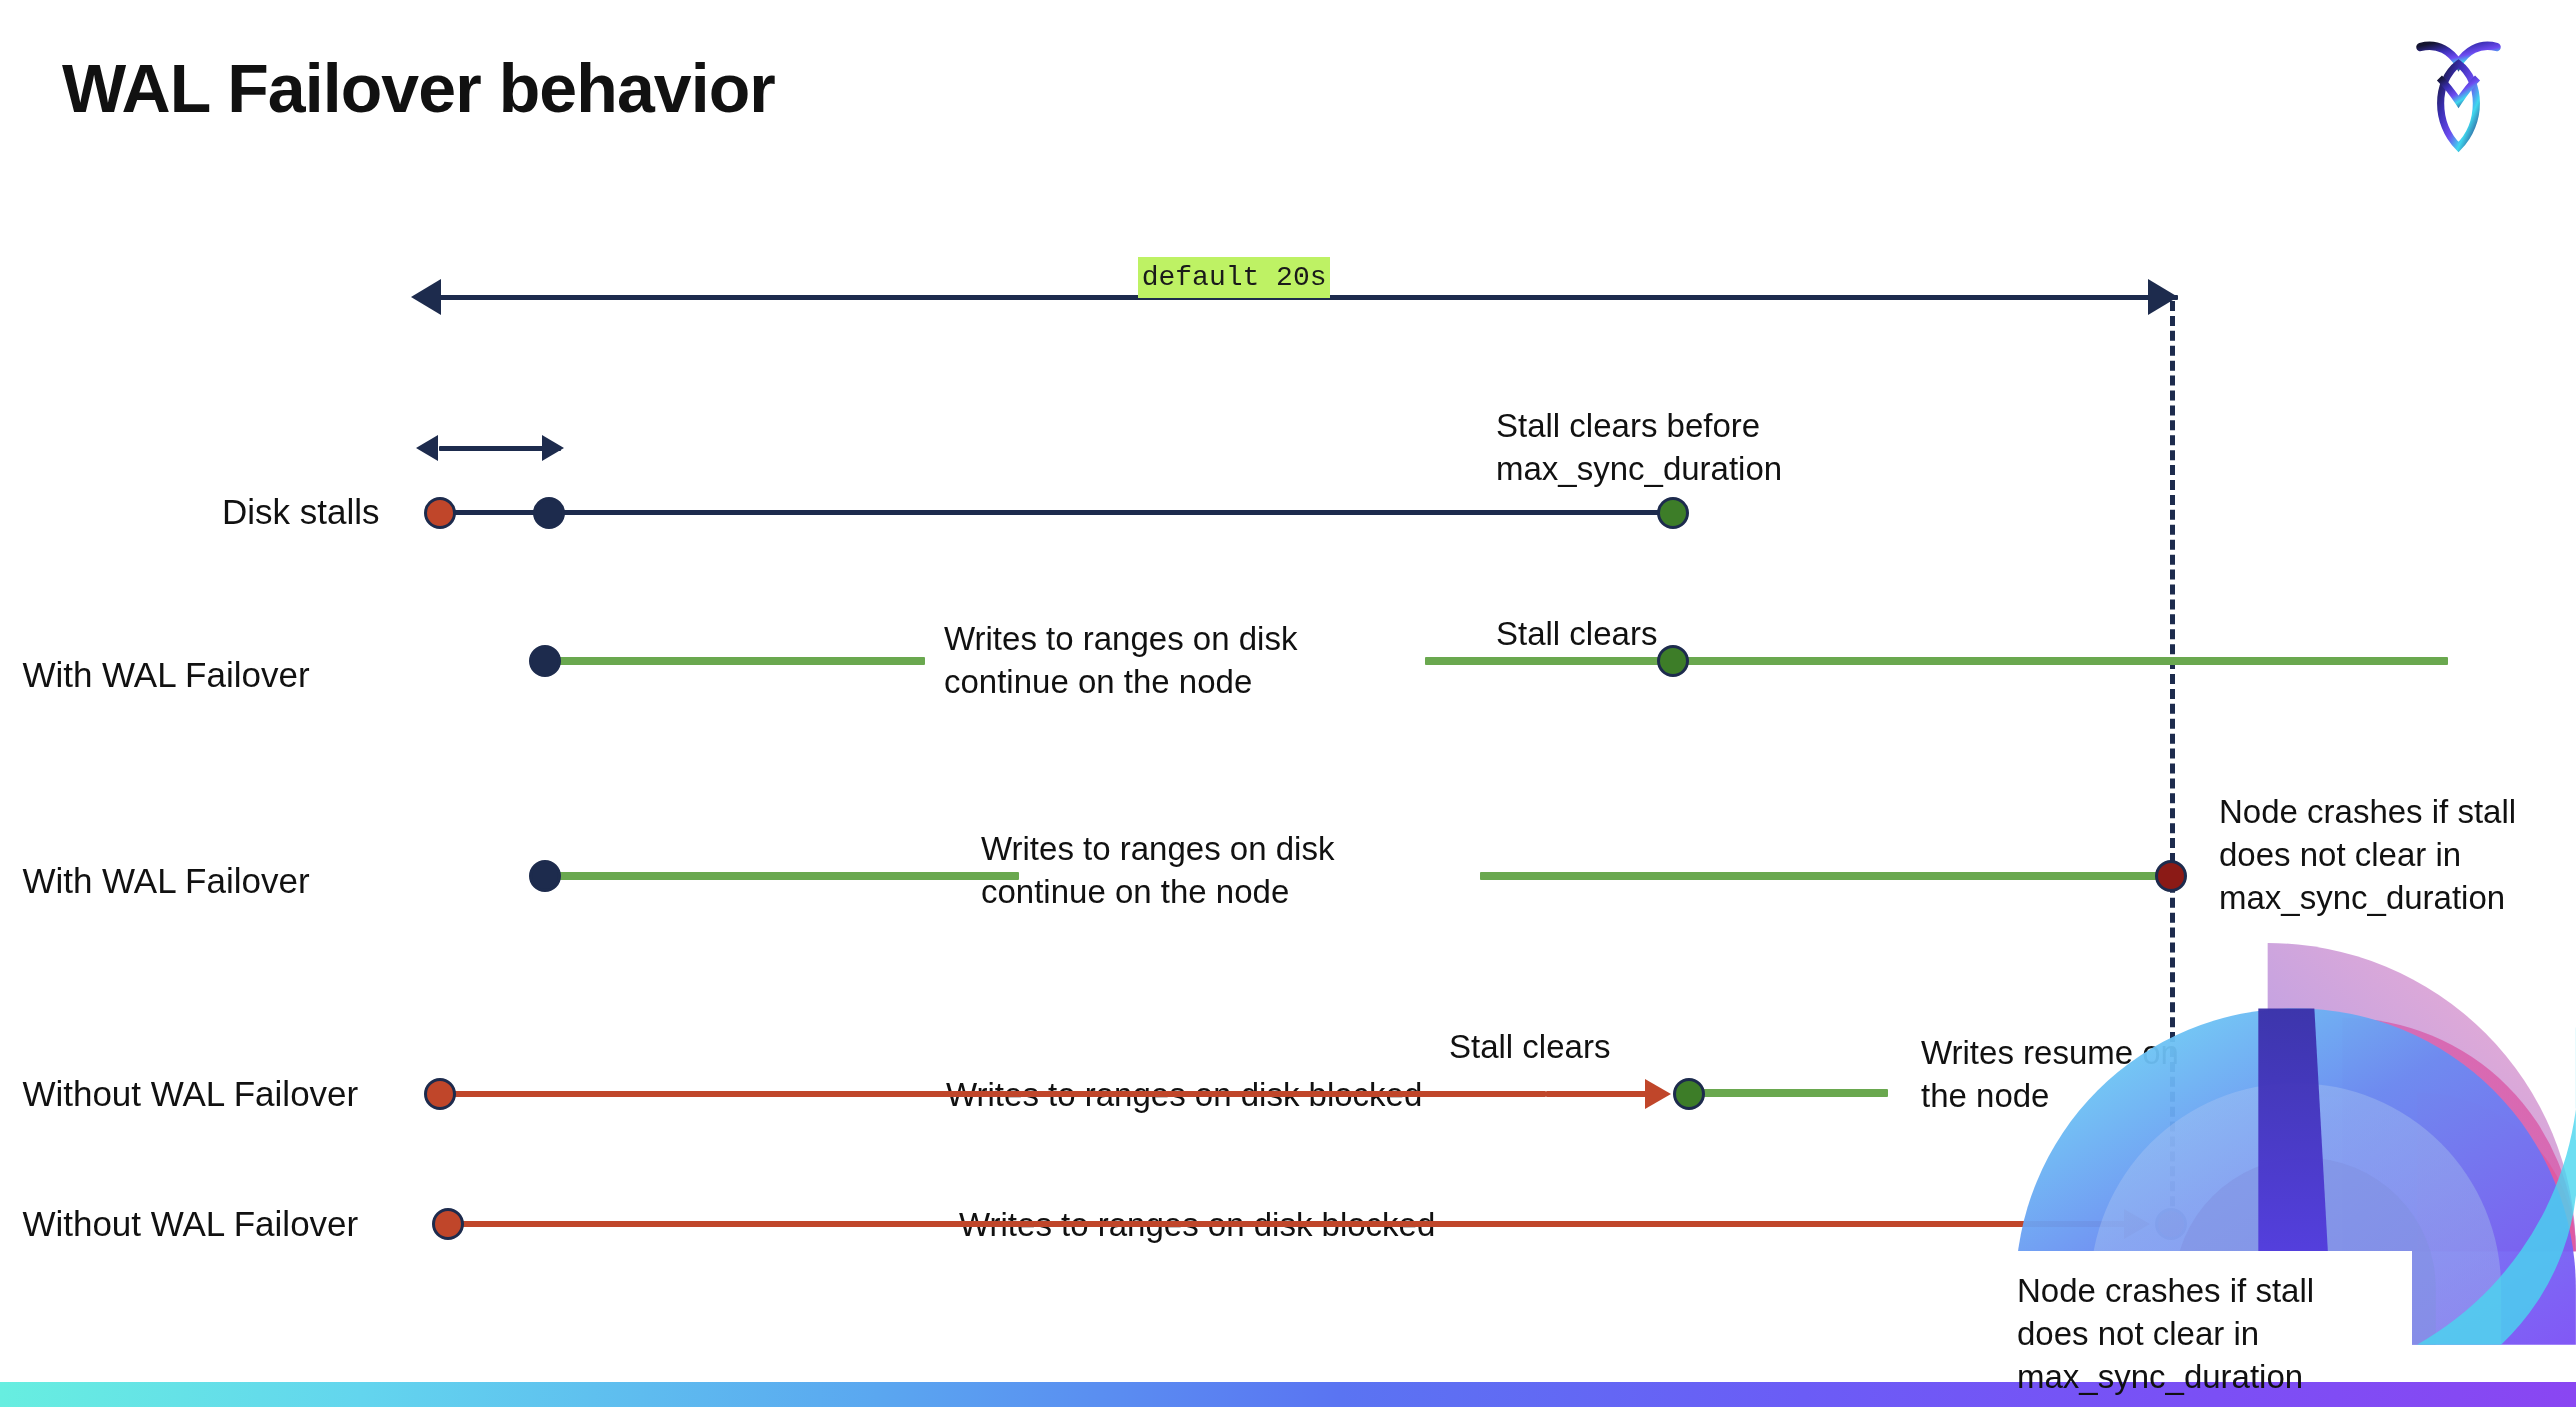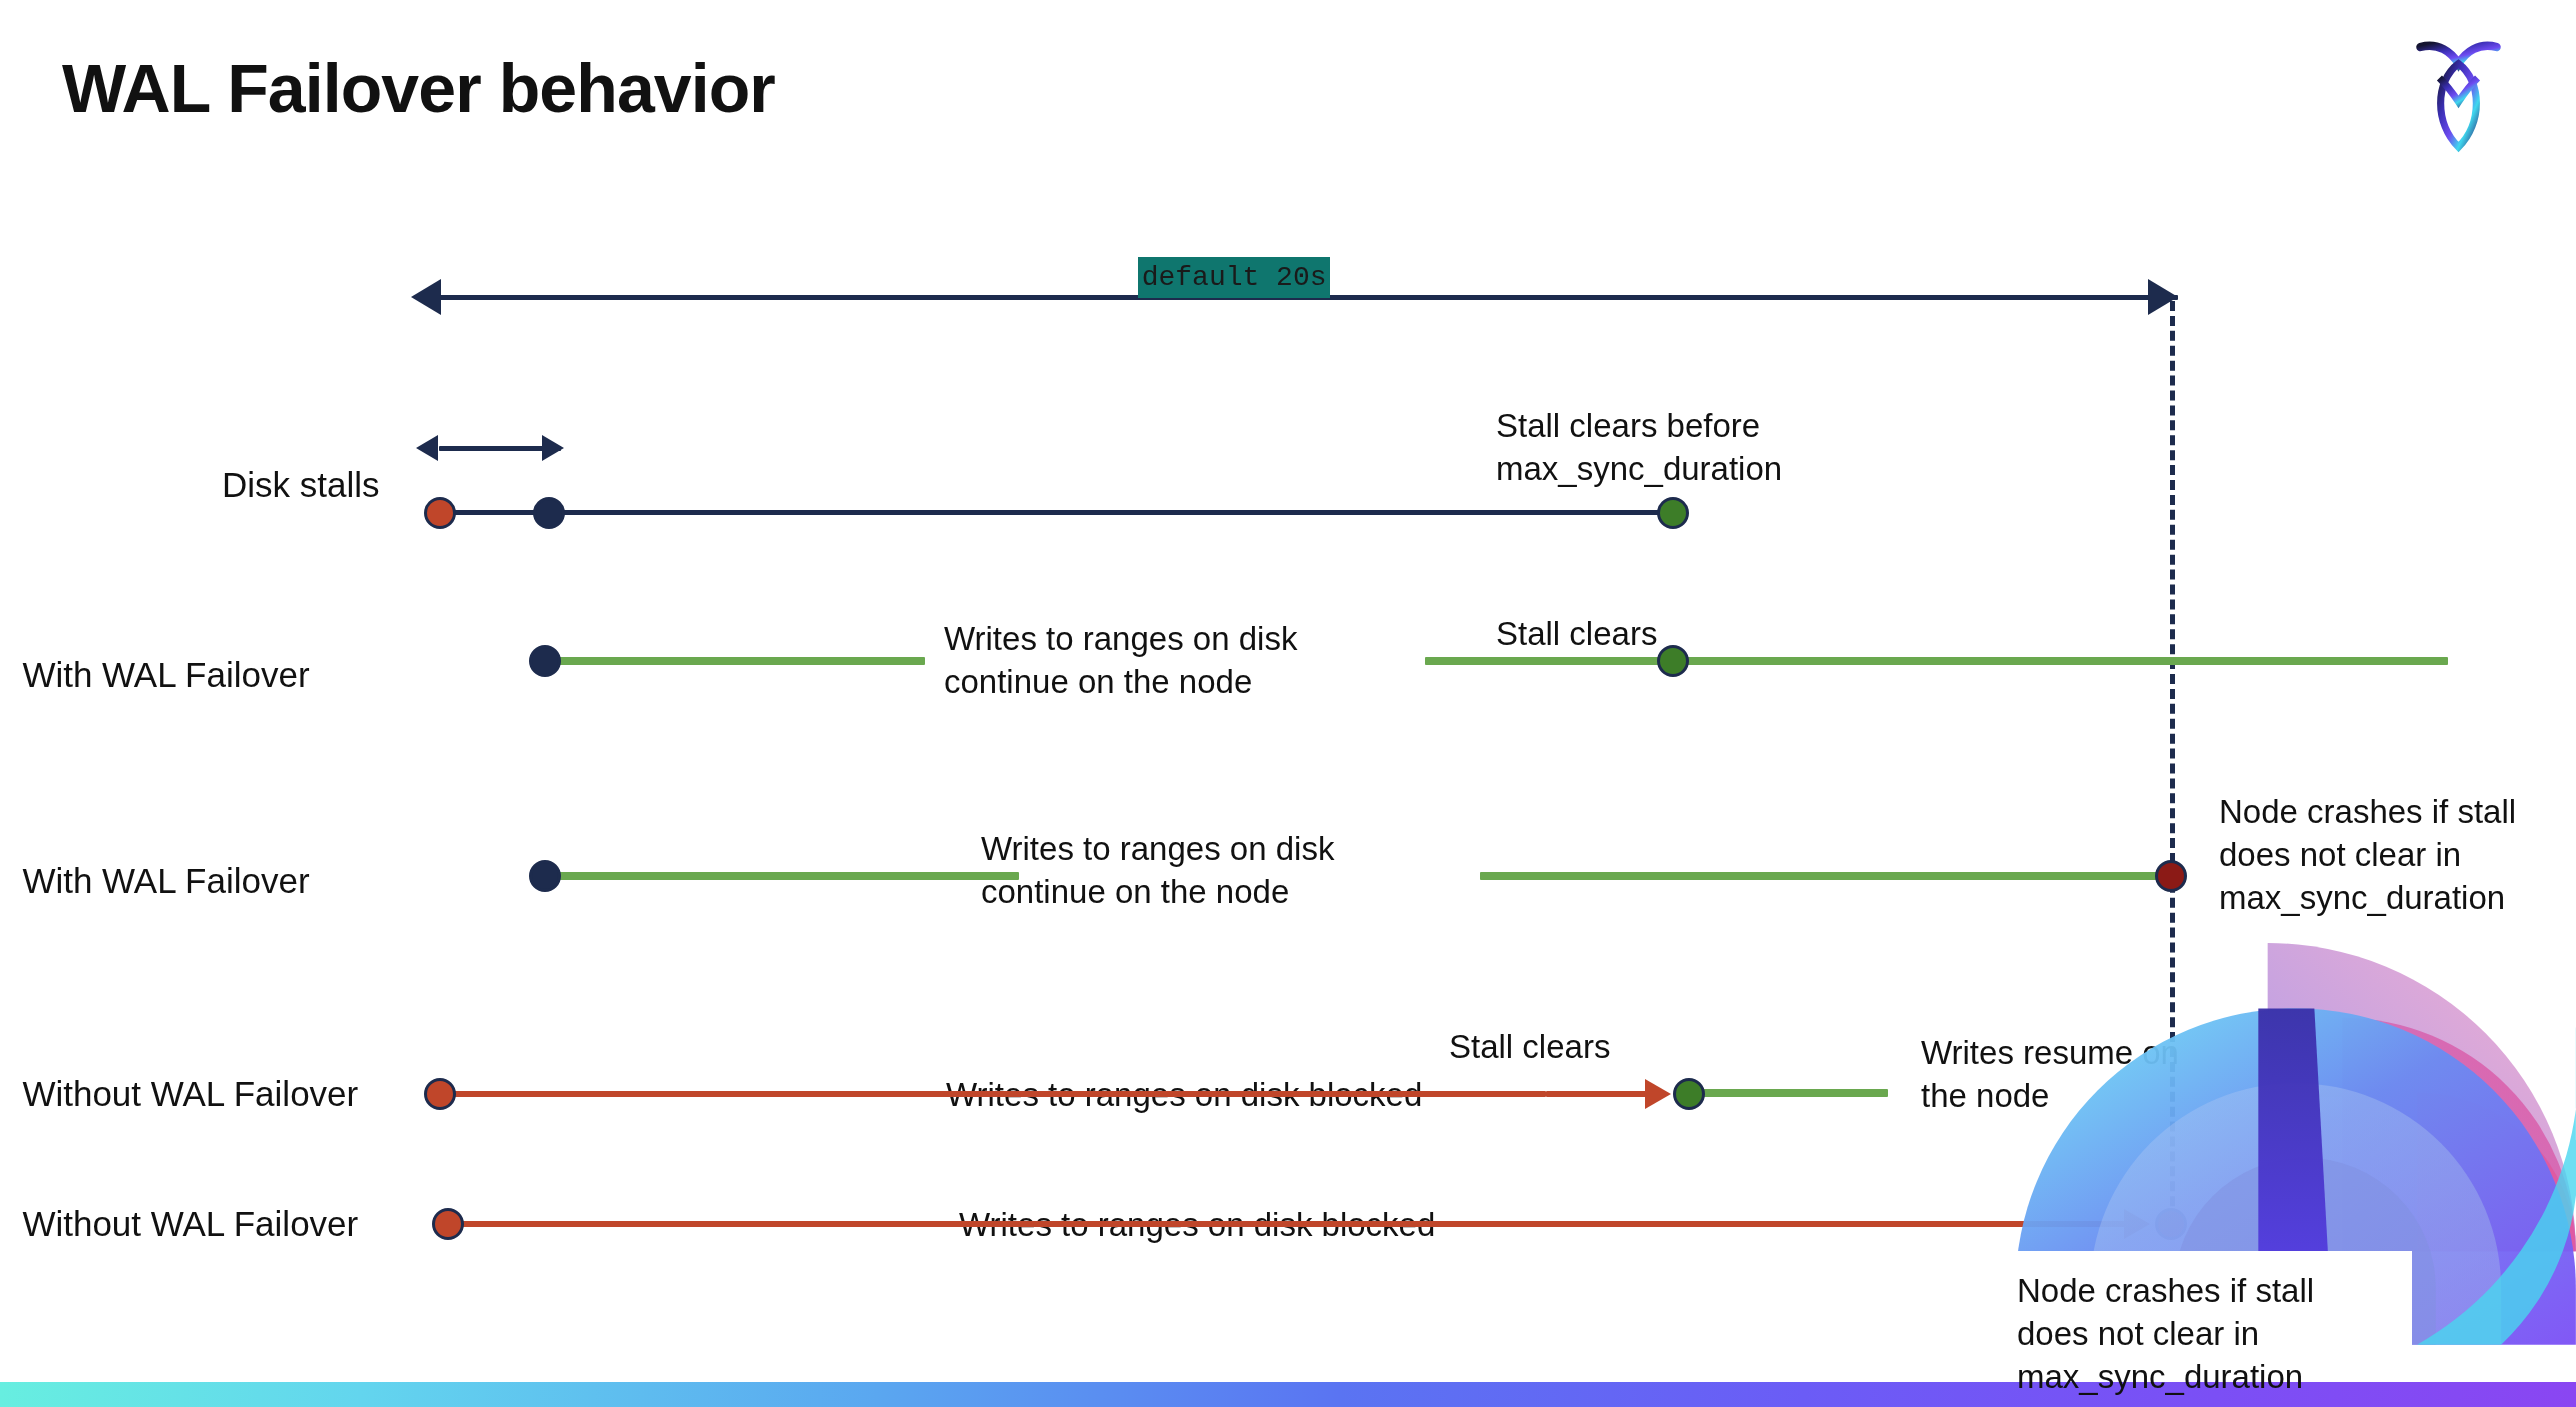--- a/index.html
+++ b/index.html
@@ -19,21 +19,21 @@
 
   
   .logo{position:absolute;left:2393px;top:28px;width:131px;height:131px;}
 
   
   .mono{
     position:absolute;
     font-family:"Liberation Mono", monospace;
     font-size:28px;line-height:39px;color:#1a1a1a;white-space:nowrap;
   }
-  .mono span{background:#0f766e;padding:0.9px 3.7px;display:inline-block;}
+  .mono span{background:#bef264;padding:0.9px 3.7px;display:inline-block;}
 
   
   .note{
     position:absolute;font-size:33px;line-height:43px;color:#111;
     white-space:pre-line;
   }
   .note.c{text-align:left;}
   .note.l{text-align:left;}
 
   .rowlabel{
@@ -110,21 +110,21 @@
   <div class="mono" style="left:1138px;top:257px;">
     <span>default 20s</span><br>
   </div>
 
   <div class="dashed" style="left:2170px;top:301px;height:935px;"></div>
 
   <div class="track navy" style="left:439px;top:446px;width:122px;"></div>
   <div class="ahead sleft" style="left:416px;top:435px;"></div>
   <div class="ahead sright" style="left:542px;top:435px;"></div>
 
-  <div class="rowlabel" style="left:222px;top:464px;">Disk stalls</div>
+  <div class="rowlabel" style="left:222px;top:491px;">Disk stalls</div>
 
   <div class="note c" style="left:1496px;top:404px;width:374px;">Stall clears before
 max_sync_duration</div>
 
   <div class="track navy" style="left:439px;top:510px;width:1234px;"></div>
   <div class="dot orange" style="left:424px;top:497px;"></div>
   <div class="dot navy" style="left:533px;top:497px;"></div>
   <div class="dot green" style="left:1657px;top:497px;"></div>
 
   <div class="rowlabel" style="left:22.4px;top:654px;">With WAL Failover</div>

